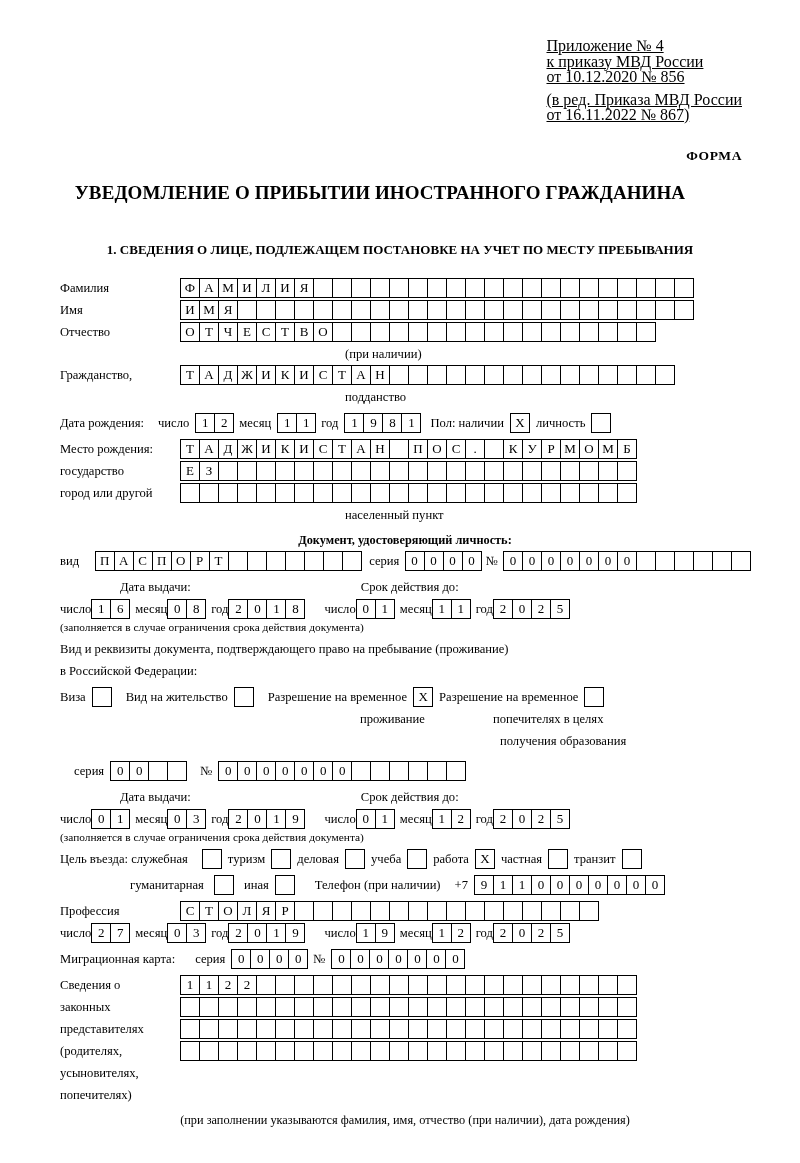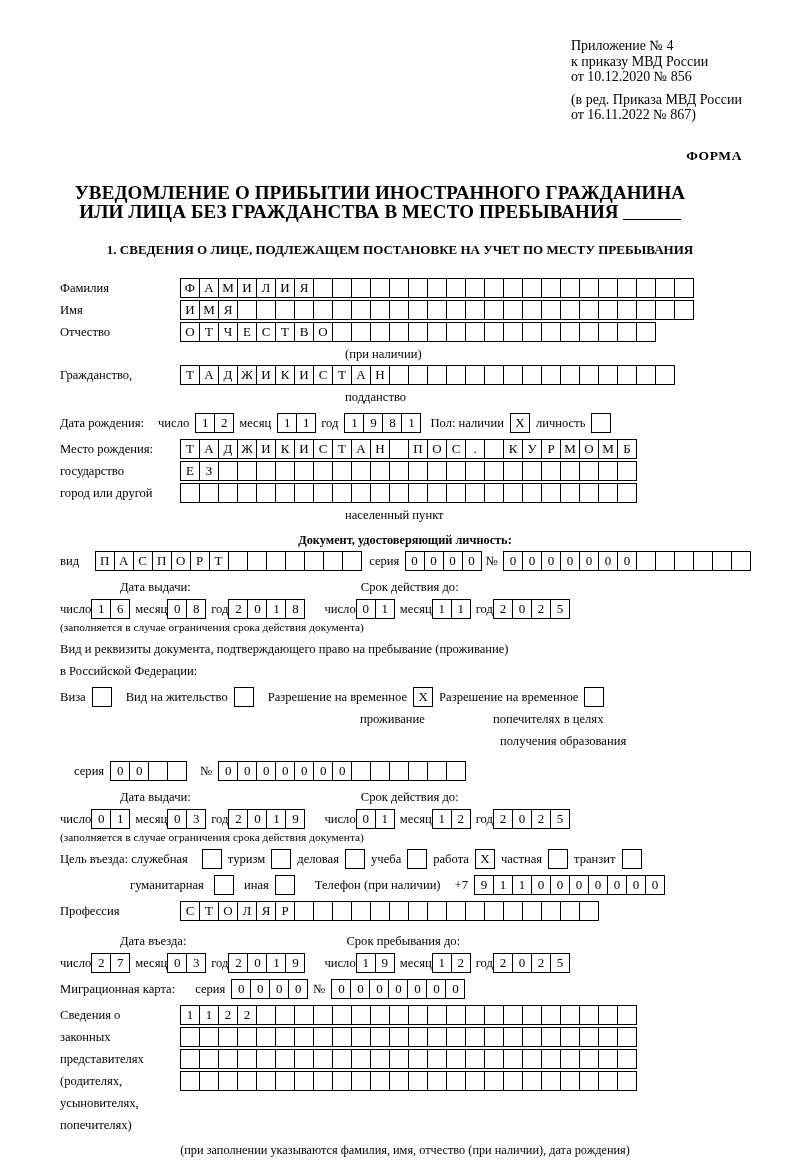--- a/index.html
+++ b/index.html
@@ -20,22 +20,23 @@
     width: 800px;
     height: 1163px;
     padding: 0;
     box-sizing: border-box;
   }
   .header-block {
     position: absolute;
     top: 38px;
     right: 58px;
     text-align: left;
-    font-size: 14px;
+    font-size: 16px;
     line-height: 15.5px;
+    text-decoration: underline;
   }
   .header-block .gap { height: 7px; }
   .forma {
     position: absolute;
     top: 148px;
     right: 58px;
     font-size: 13.5px;
     font-weight: bold;
     letter-spacing: 0.6px;
   }
@@ -153,21 +154,20 @@
     <div>от 10.12.2020 № 856</div>
     <div class="gap"></div>
     <div>(в ред. Приказа МВД России</div>
     <div>от 16.11.2022 № 867)</div>
   </div>
 
   <div class="forma">ФОРМА</div>
 
   <div class="title">
     <div>УВЕДОМЛЕНИЕ О ПРИБЫТИИ ИНОСТРАННОГО ГРАЖДАНИНА</div>
-    <div><span>ИЛИ ЛИЦА БЕЗ ГРАЖДАНСТВА В МЕСТО ПРЕБЫВАНИЯ</span><span class="ul"></span></div>
   </div>
 
   <div class="section1">1. СВЕДЕНИЯ О ЛИЦЕ, ПОДЛЕЖАЩЕМ ПОСТАНОВКЕ НА УЧЕТ ПО МЕСТУ ПРЕБЫВАНИЯ</div>
 
   <div class="body">
 
     <div class="row">
       <div class="labelcol">Фамилия</div>
       <div class="boxes" id="surname-boxes">
           <div class="bx">Ф</div>
@@ -721,26 +721,20 @@
           <div class="bx"></div>
           <div class="bx"></div>
           <div class="bx"></div>
           <div class="bx"></div>
           <div class="bx"></div>
           <div class="bx"></div>
           <div class="bx"></div>
         </div>
     </div>
 
-    <div class="row mt10">
-      <div style="width:60px"></div>
-      <div class="lbl">Дата въезда:</div>
-      <div style="width:160px"></div>
-      <div class="lbl">Срок пребывания до:</div>
-    </div>
     <div class="row">
       <div class="lbl">число</div>
       <div class="boxes" id="entry-day-boxes">
           <div class="bx">2</div>
           <div class="bx">7</div>
         </div>
       <div class="spacer6"></div>
       <div class="lbl">месяц</div>
       <div class="boxes" id="entry-month-boxes">
           <div class="bx">0</div>

